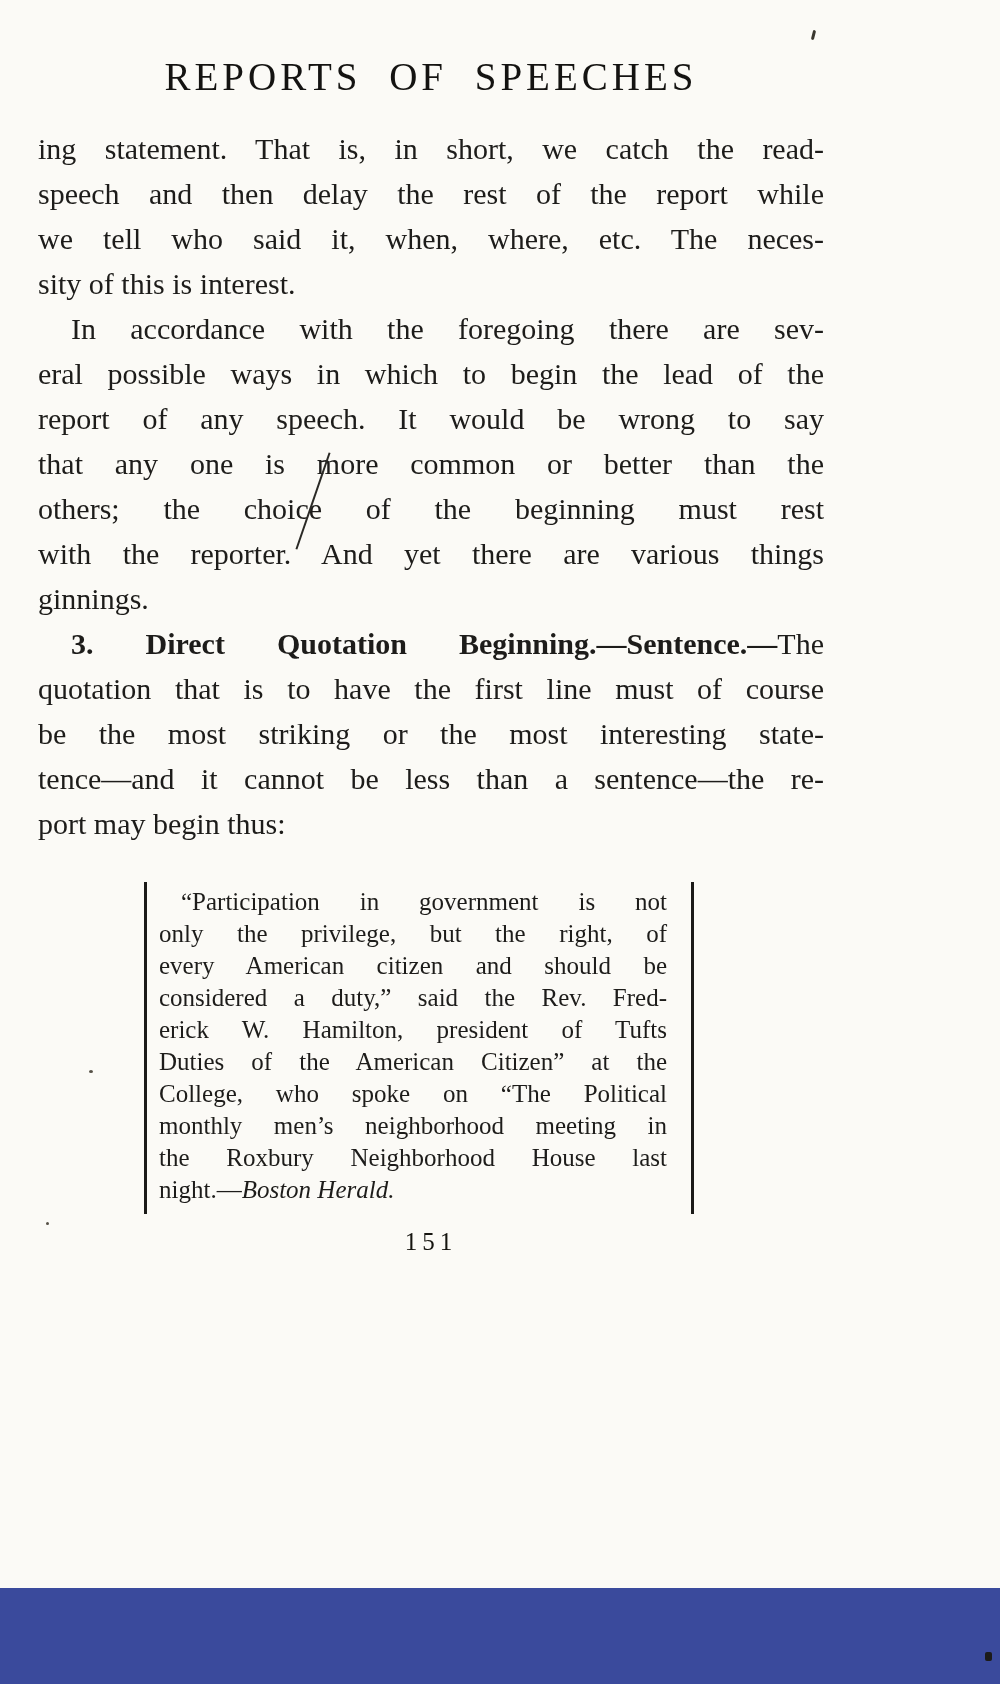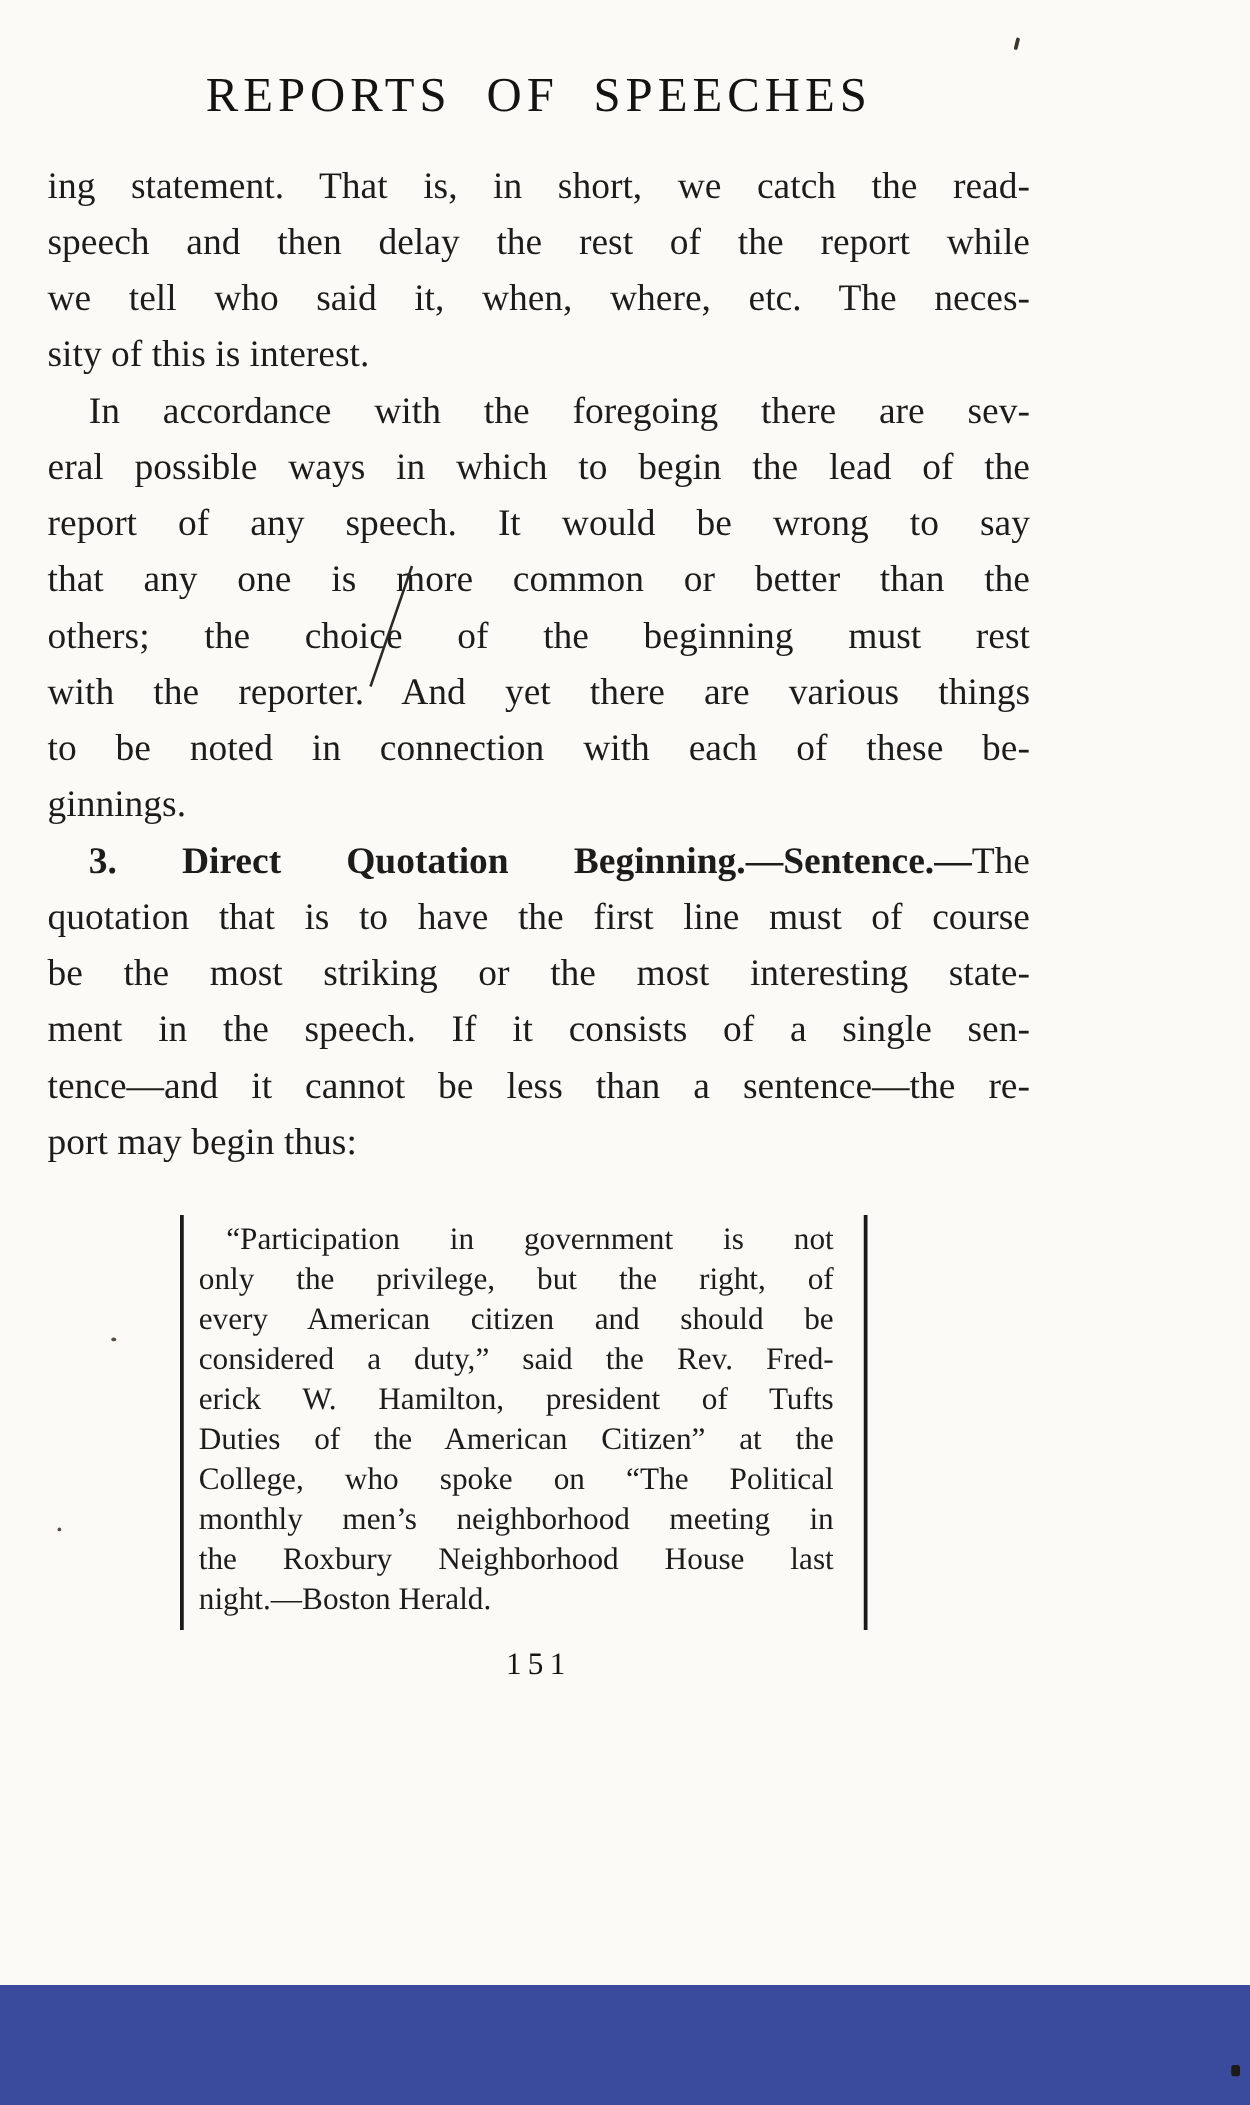--- a/index.html
+++ b/index.html
@@ -37,21 +37,21 @@
     text-align: justify;
     text-align-last: justify;
   }
   .line.last-line {
     text-align-last: left;
   }
   .line.indent {
     text-indent: 33px;
   }
   .bold { font-weight: bold; }
-  .italic { }
+  .italic { font-style: italic; }
   .quote-block {
     margin-top: 36px;
     margin-left: 106px;
     width: 508px;
     padding: 4px 24px 8px 12px;
     border-left: 3px solid #1b1a18;
     border-right: 3px solid #1b1a18;
     font-size: 25px;
     line-height: 32px;
   }
@@ -110,29 +110,27 @@
         <div class="line last-line">sity of this is interest.</div>
       </div>
 
       <div>
         <div class="line indent">In accordance with the foregoing there are sev-</div>
         <div class="line">eral possible ways in which to begin the lead of the</div>
         <div class="line">report of any speech.  It would be wrong to say</div>
         <div class="line">that any one is more common or better than the</div>
         <div class="line">others; the choice of the beginning must rest</div>
         <div class="line">with the reporter.  And yet there are various things</div>
-        <div class="line">to be noted in connection with each of these be-</div>
         <div class="line last-line">ginnings.</div>
       </div>
 
       <div>
         <div class="line indent"><span class="bold">3. Direct Quotation Beginning.—Sentence.—</span><span>The</span></div>
         <div class="line">quotation that is to have the first line must of course</div>
         <div class="line">be the most striking or the most interesting state-</div>
-        <div class="line">ment in the speech.  If it consists of a single sen-</div>
         <div class="line">tence—and it cannot be less than a sentence—the re-</div>
         <div class="line last-line">port may begin thus:</div>
       </div>
 
     </div>
 
     <div class="quote-block">
       <div class="line indent">“Participation in government is not</div>
       <div class="line">only the privilege, but the right, of</div>
       <div class="line">every American citizen and should be</div>

